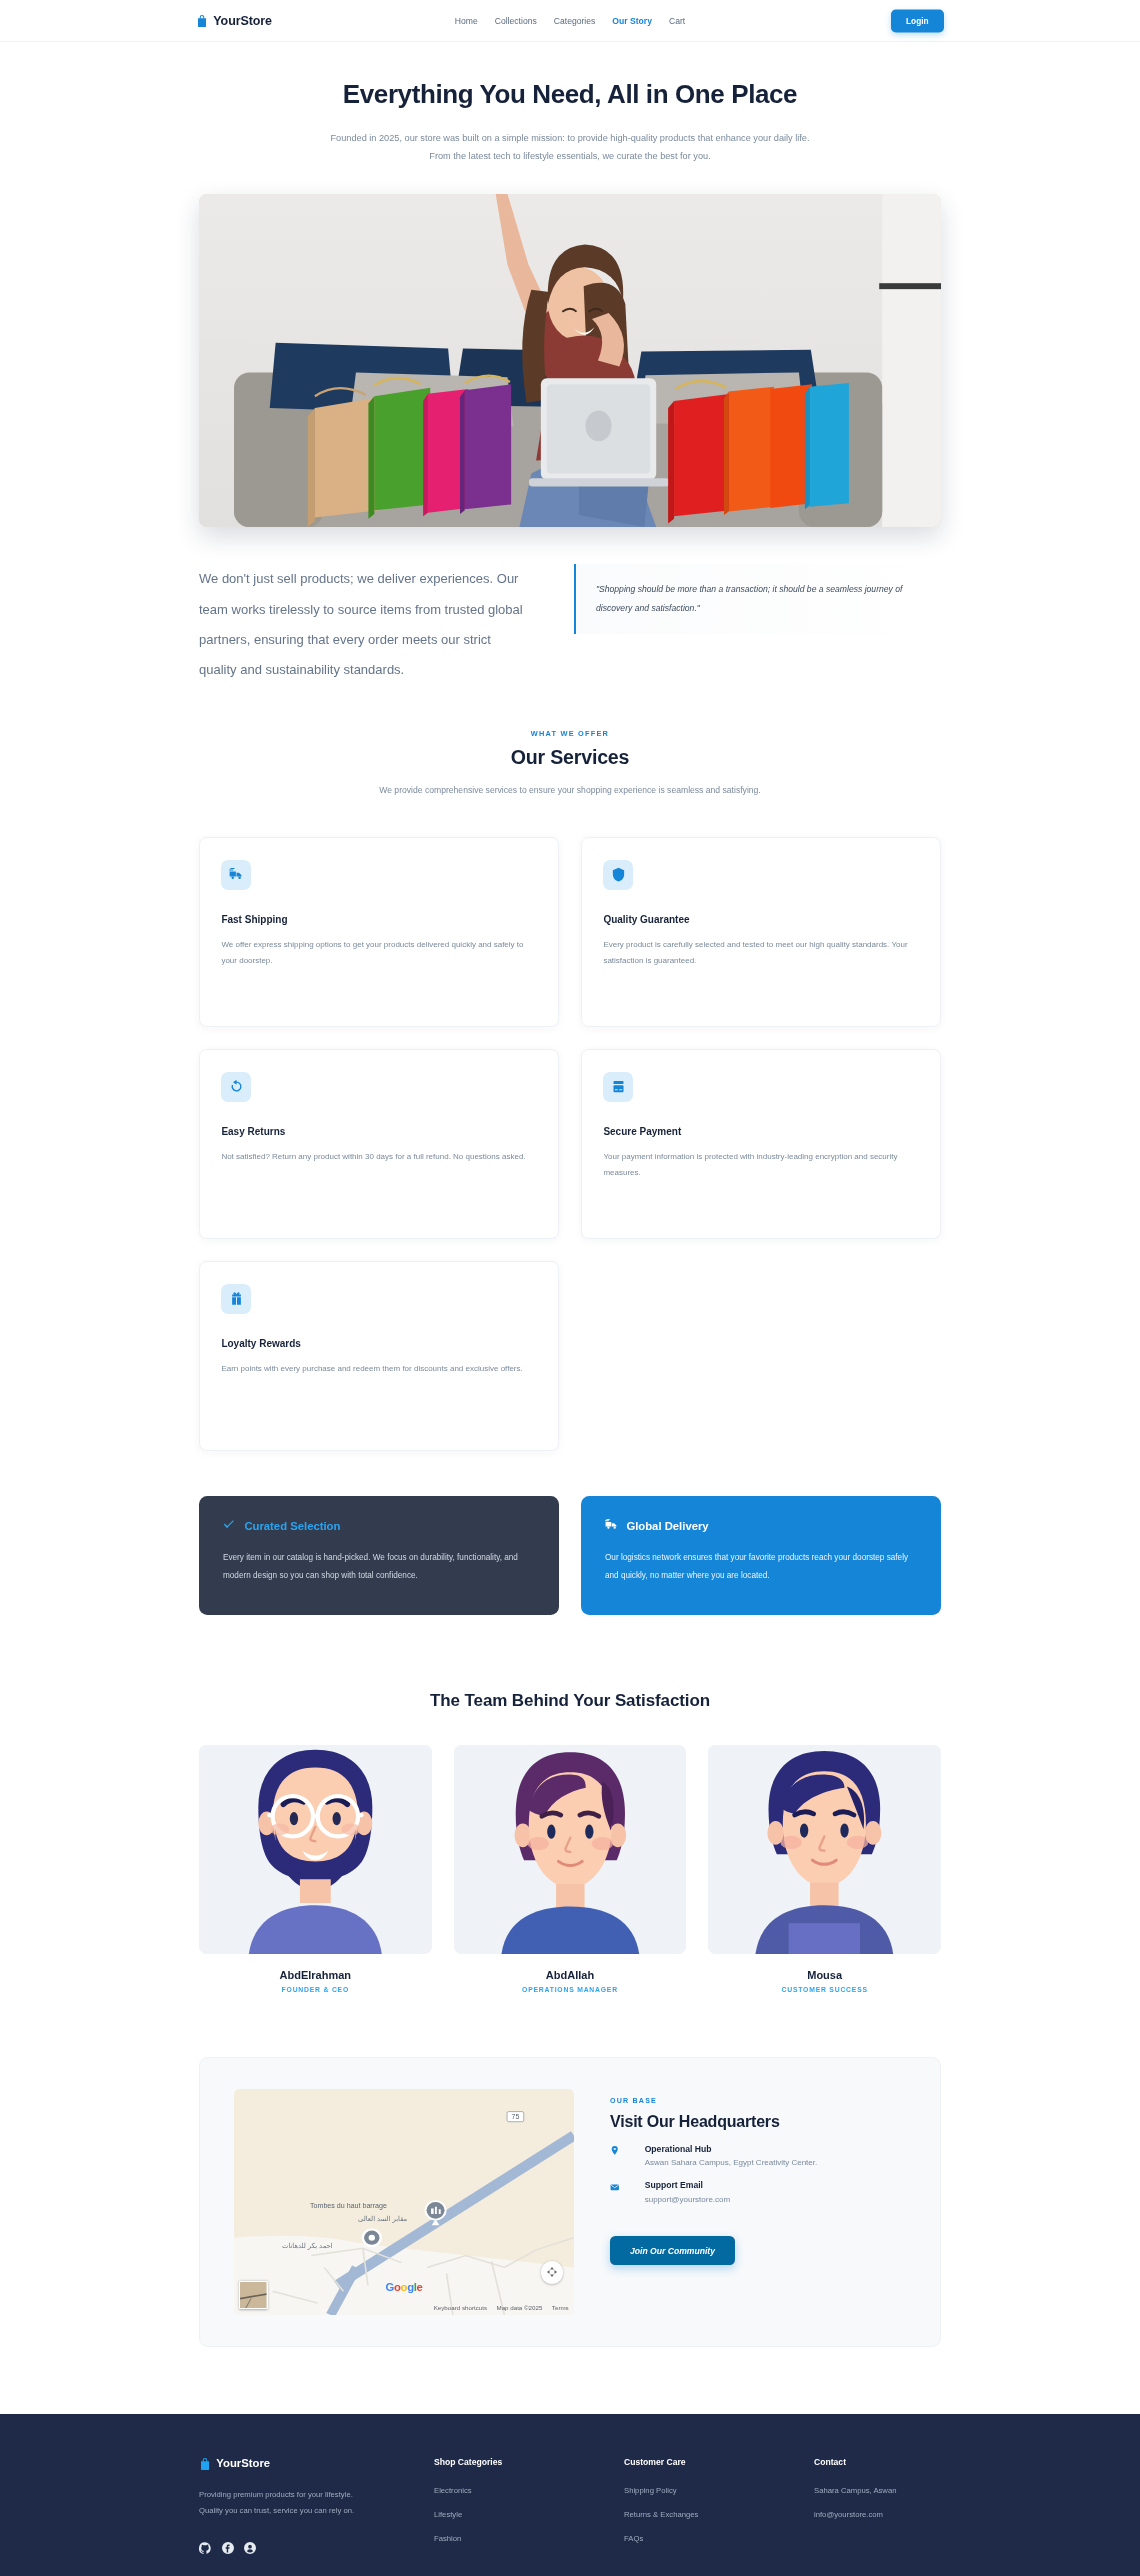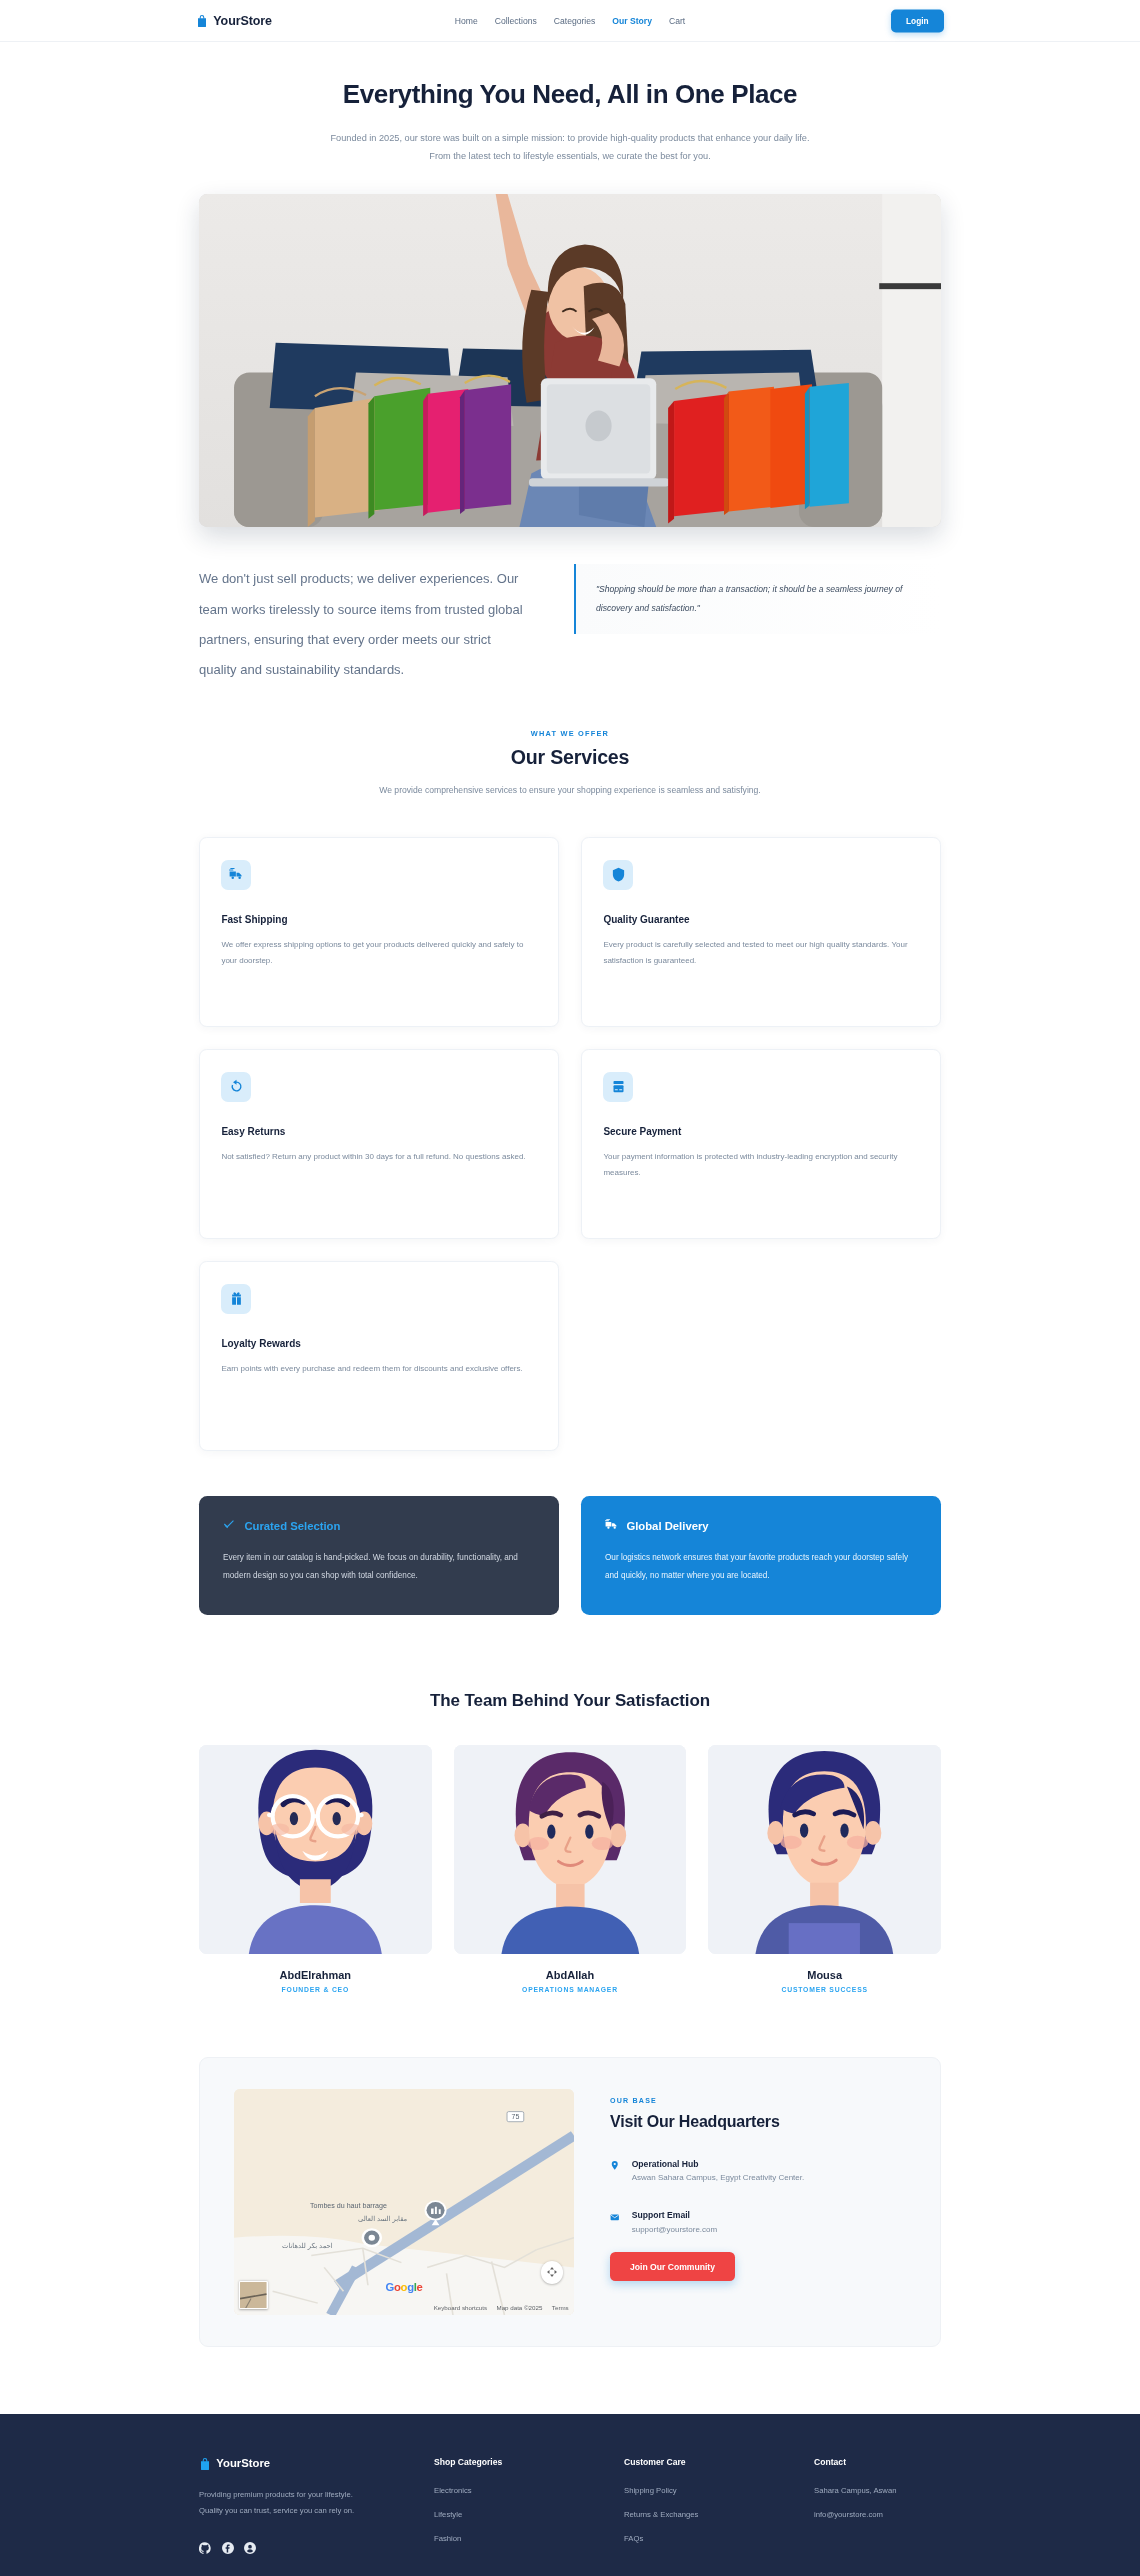--- a/index.html
+++ b/index.html
@@ -176,30 +176,31 @@
   }
   .map-pan svg { width: 12px; height: 12px; fill:#666; }
   .map-label {
     position: absolute; font-size: 7.1px; color: #5a6570; white-space: nowrap;
   }
   .map-label.ar { font-size: 6.8px; color: #6b7680; }
 
   .hq-info { padding-top: 8.3px; flex: 1; }
   .hq-eyebrow { font-size: 7.1px; font-weight: 700; color: #1585d8; letter-spacing: 1.2px; }
   .hq-info h2 { margin-top: 7.7px; font-size: 16px; font-weight: 800; color: #16213a; letter-spacing: -0.2px; }
-  .hq-item { margin-top: 28px; display: flex; gap: 11px; align-items: flex-start; }
+  .hq-item { margin-top: 13px; display: flex; gap: 24px; align-items: flex-start; }
   .hq-item .ico { width: 10.7px; flex: none; padding-top: 1.2px; }
   .hq-item .ico svg { width: 9.5px; height: 10.7px; fill: #1585d8; }
   .hq-item h4 { font-size: 8.6px; font-weight: 700; color: #16213a; }
   .hq-item p { margin-top: 4.8px; font-size: 8px; color: #7b8a9d; }
   .hq-btn {
-    margin-top: 18px; background: #ef4444; color: #fff; border: none; border-radius: 5.3px;
+    margin-top: 32px; background: #0369a1; color: #fff; border: none; border-radius: 5.3px;
     font-size: 8.6px; font-weight: 700; padding: 9.5px 20px; cursor: pointer;
     font-family: "Liberation Sans", sans-serif;
     box-shadow: 0 3.6px 9.5px rgba(21,133,216,0.3);
+    font-style: italic;
   }
 
   
   .footer { margin-top: 67px; background: #1e2a47; padding: 43px 0 0; position: relative; }
   .footer-inner {
     width: 742px; margin: 0 auto; display: grid;
     grid-template-columns: 235px 190px 190px 1fr; gap: 0;
   }
   .f-logo { display:flex; align-items:center; gap:5.3px; }
   .f-logo .logo-text { font-size: 11.3px; font-weight: 700; color: #ffffff; }

